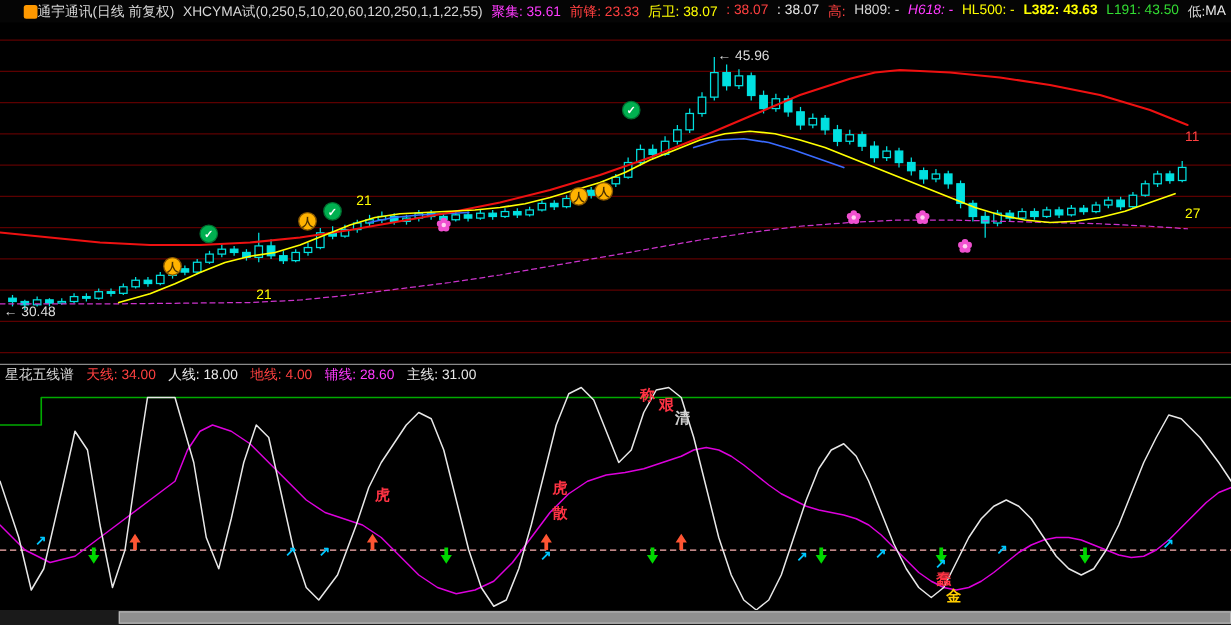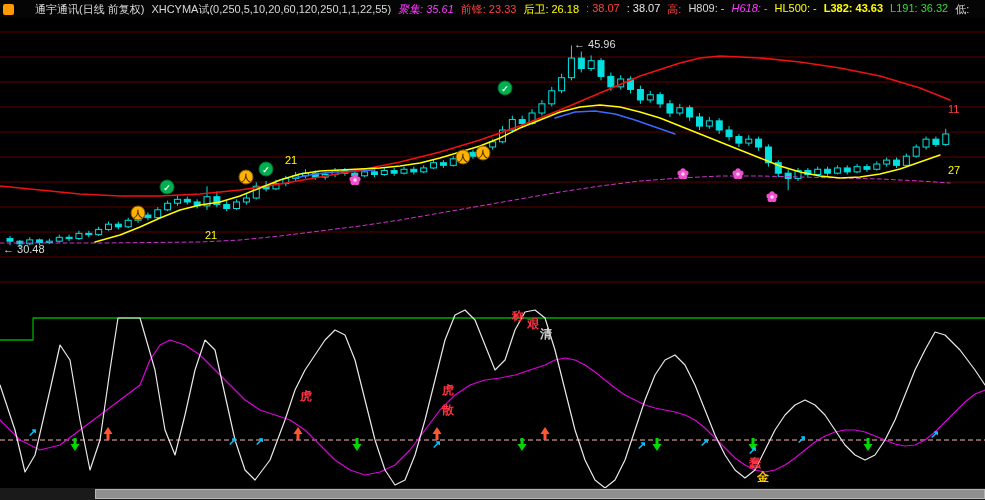--- a/index.html
+++ b/index.html
@@ -1,21 +1,21 @@
 <!DOCTYPE html>
 <html><head>
 <meta charset="utf-8">
 <style>
   html,body{margin:0;padding:0;background:#000;}
   #app{position:relative;width:985px;height:500px;overflow:hidden;background:#000;
        font-family:"Liberation Sans",sans-serif;}
   #chart-svg{position:absolute;left:0;top:0;z-index:1;}
   .hdr{position:absolute;left:0;top:0;width:985px;height:18px;background:#050505;
-       display:flex;align-items:center;gap:21px;font-size:11px;white-space:nowrap;
-       z-index:3;padding-left:3px;box-sizing:border-box;overflow:hidden;}
+       display:flex;align-items:center;gap:0;font-size:11px;white-space:nowrap;
+       z-index:3;padding-left:19px;box-sizing:border-box;overflow:hidden;}
   .hdr .appicon{width:11px;height:11px;background:#ff9900;border-radius:2px;flex:0 0 auto;}
   .hdr-right{margin-left:auto;display:flex;gap:5px;align-items:center;padding-right:3px;}
   .p2hdr{position:absolute;left:0;top:291px;width:985px;height:16px;background:#000;
        border-top:1px solid #8a8a8a;display:flex;align-items:center;gap:10px;
        font-size:11px;white-space:nowrap;z-index:3;padding-left:4px;box-sizing:border-box;overflow:hidden;}
   .scroll{position:absolute;left:0;bottom:0;width:985px;height:12px;background:#1a1a1a;z-index:3;}
   .scroll-handle{position:absolute;left:95px;right:0;top:1px;bottom:1px;background:#8f8f8f;
        border:1px solid #b5b5b5;box-sizing:border-box;}
   span{display:inline-block;}
 </style>
@@ -308,37 +308,47 @@
       <text x="540" y="338" fill="#cfcfcf" font-size="12" font-weight="bold">清</text>
       <text x="749" y="467" fill="#ff3344" font-size="12" font-weight="bold">蠢</text>
       <text x="757" y="481" fill="#ffcc00" font-size="12" font-weight="bold">金</text>
     </svg>
 
   <div class="hdr">
     <span class="appicon"></span>
     <div id="hdr-segs" style="display:flex;gap:7px;">
         <span style="color: rgb(216, 216, 216);">通宇通讯(日线 前复权)</span>
         <span style="color: rgb(216, 216, 216); text-align: right;">XHCYMA试(0,250,5,10,20,60,120,250,1,1,22,55)</span>
-        <span style="color: rgb(255, 59, 255); font-style: italic;">聚集: 35.61</span>
+        <span style="color: rgb(255, 59, 255);">聚集: 35.61</span>
         <span style="color: rgb(255, 64, 64);">前锋: 23.33</span>
-        <span style="color: rgb(255, 255, 0);">后卫: 26.18</span>
+        <span style="color: rgb(255, 255, 0);">后卫: 38.07</span>
         <span style="color: rgb(255, 64, 64);">: 38.07</span>
         <span style="color: rgb(232, 232, 232);">: 38.07</span>
         <span style="color: rgb(255, 64, 64);">高:</span>
         <span style="color: rgb(216, 216, 216);">H809: -</span>
         <span style="color: rgb(255, 59, 255); font-style: italic;">H618: -</span>
         <span style="color: rgb(255, 255, 0);">HL500: -</span>
         <span style="color: rgb(255, 255, 0); font-weight: bold;">L382: 43.63</span>
-        <span style="color: rgb(51, 221, 51);">L191: 36.32</span>
+        <span style="color: rgb(51, 221, 51);">L191: 43.50</span>
         <span style="color: rgb(216, 216, 216);">低:</span>
       </div>
     <div class="hdr-right">
       <span style="color:#e8e8e8;">MA</span>
       <span style="color:#ff9900;">◆</span>
     </div>
   </div>
 
+  <div class="p2hdr">
+    <div id="p2-segs" style="display:flex;gap:10px;">
+        <span style="color: rgb(216, 216, 216);">星花五线谱</span>
+        <span style="color: rgb(255, 64, 64);">天线: 34.00</span>
+        <span style="color: rgb(232, 232, 232);">人线: 18.00</span>
+        <span style="color: rgb(255, 64, 64);">地线: 4.00</span>
+        <span style="color: rgb(255, 59, 255);">辅线: 28.60</span>
+        <span style="color: rgb(232, 232, 232);">主线: 31.00</span>
+      </div>
+  </div>
 
   <div class="scroll">
     <div class="scroll-handle"></div>
   </div>
 
 </div>
 
 </body></html>

